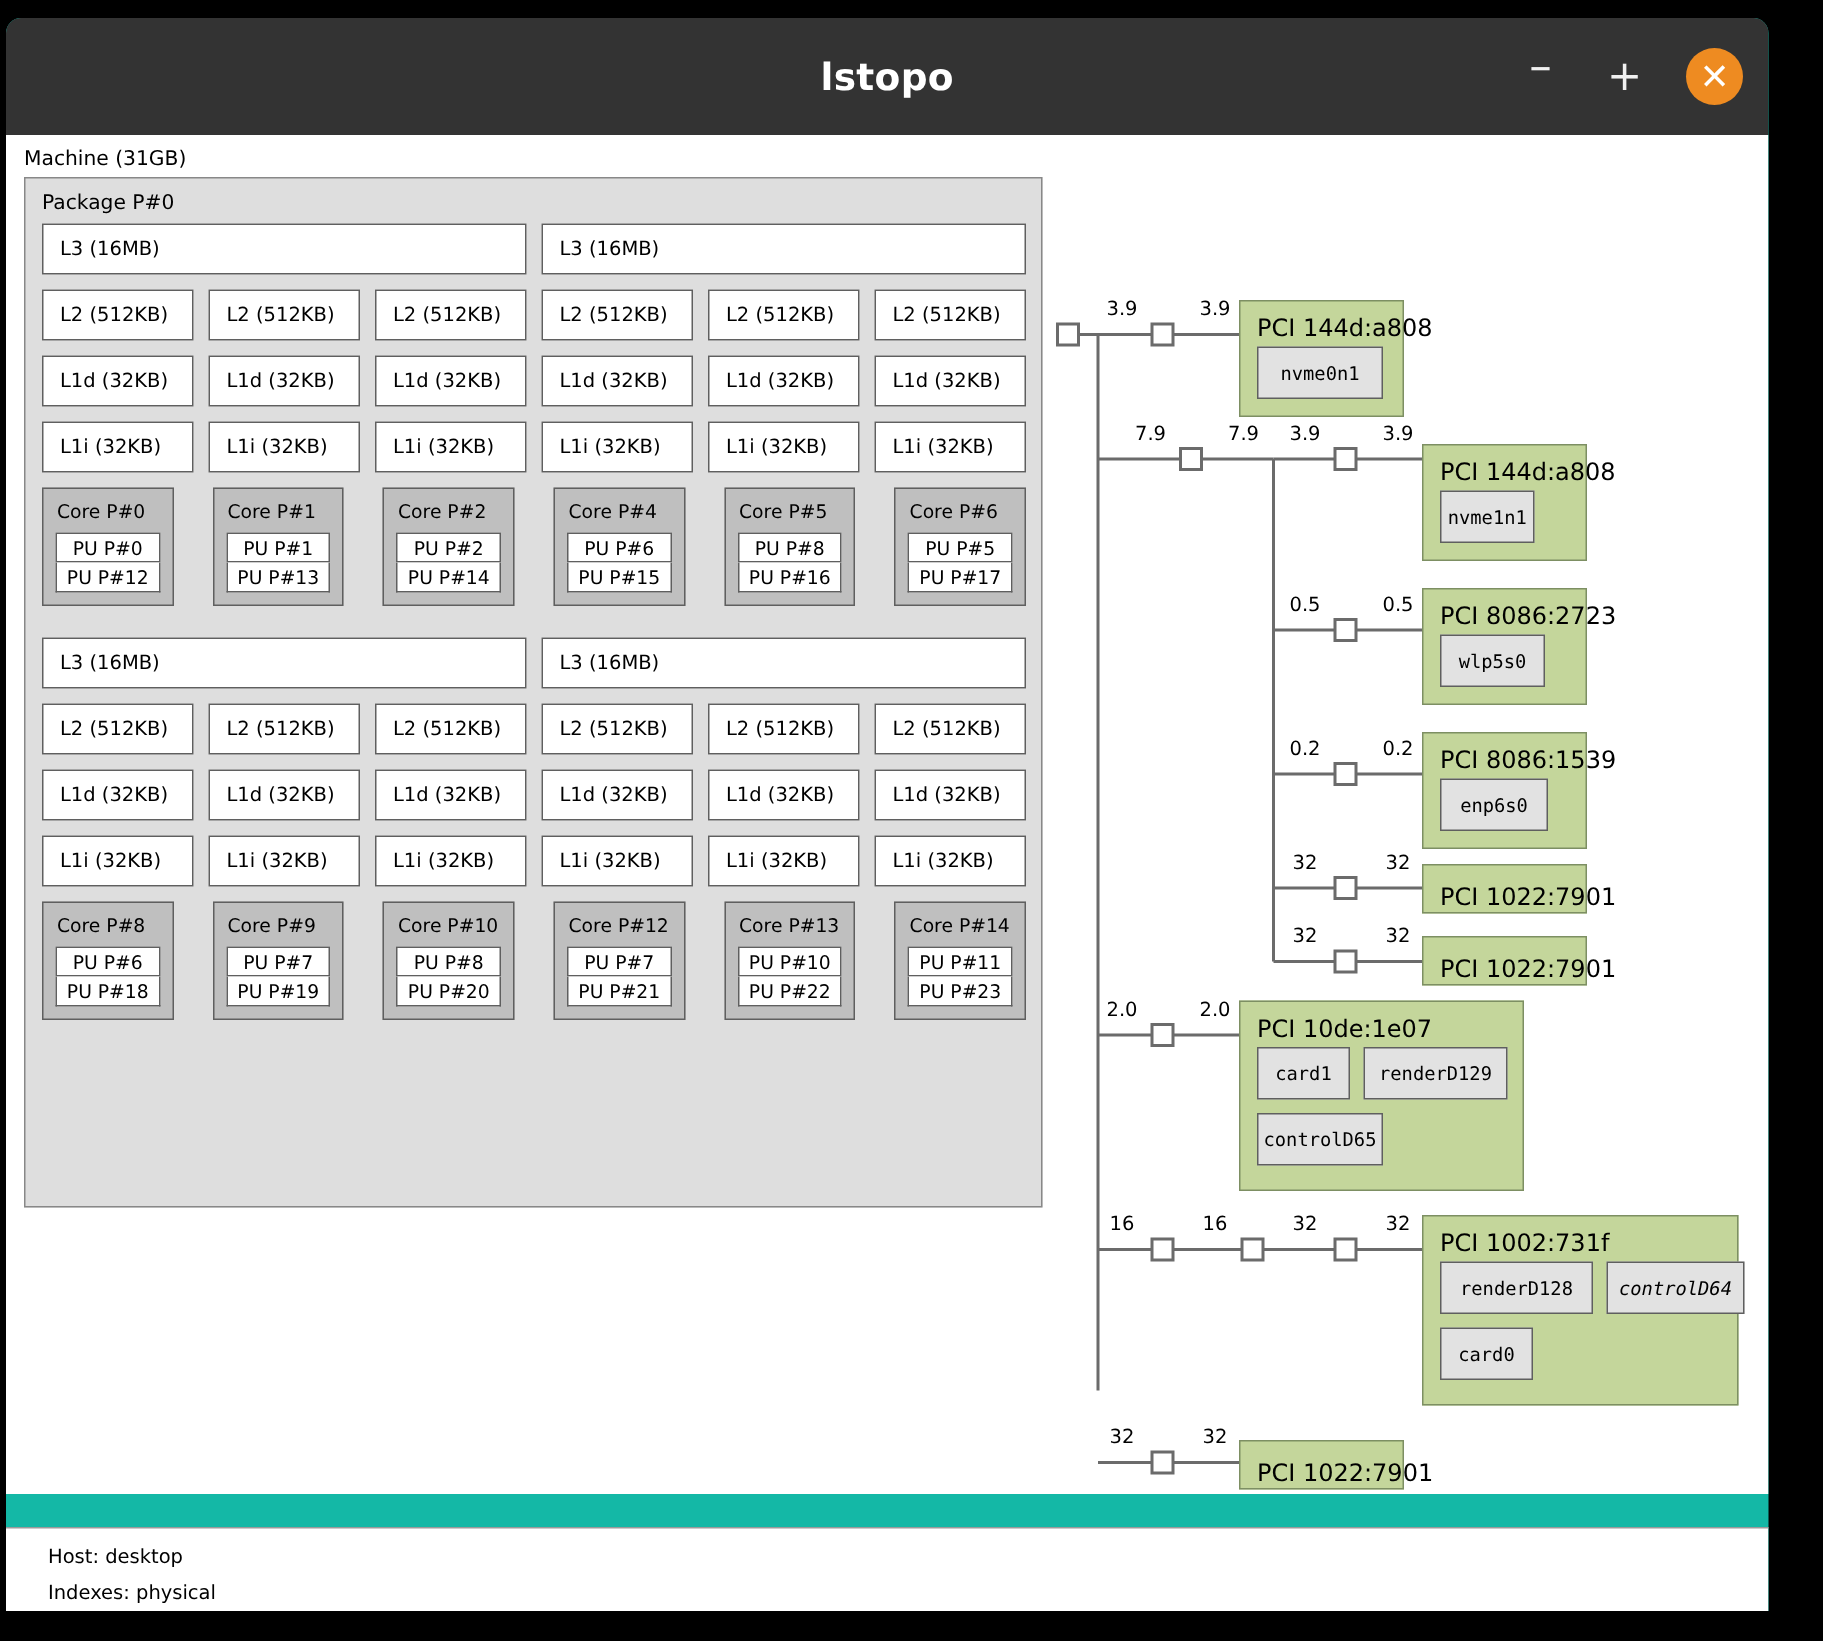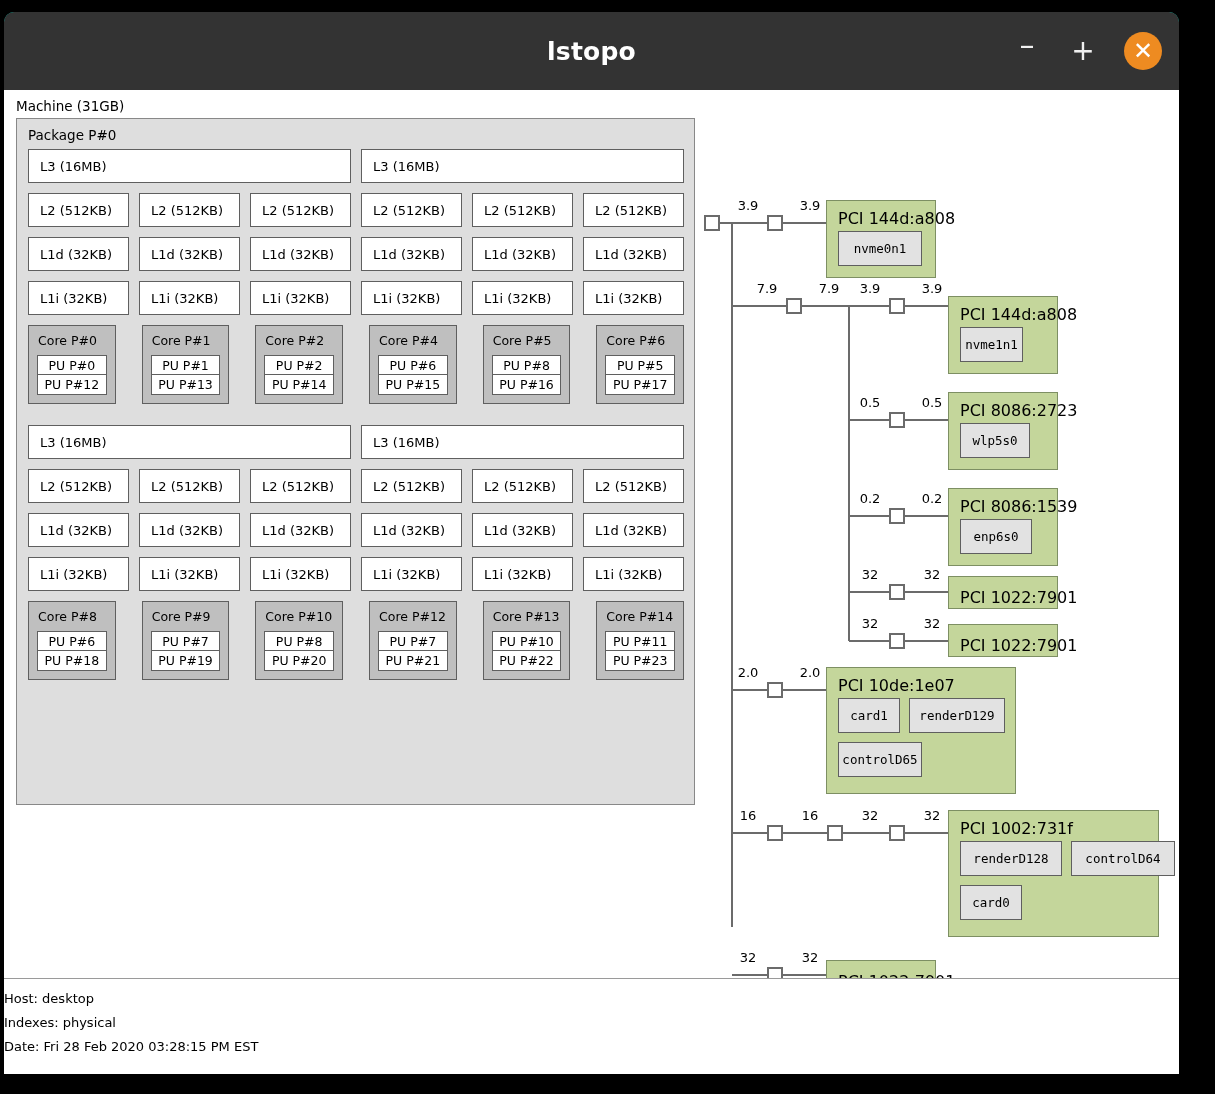--- a/index.html
+++ b/index.html
@@ -86,23 +86,23 @@
   .osdev{
     position:absolute;background:#e2e2e2;border:1px solid #5f5f5f;
     box-sizing:border-box;display:flex;align-items:center;justify-content:center;
     font-size:12.5px;color:#000;
     font-family:"DejaVu Sans Mono","Liberation Mono",monospace;
     white-space:nowrap;
   }
   .pcibox.thin .pci-label{top:11px;}
   
   .footer{
-    position:absolute;left:0;bottom:0;width:100%;height:96px;
+    position:absolute;left:0;bottom:0;width:100%;height:56px;
     background:#ffffff;border-top:1px solid #9a9a9a;box-sizing:border-box;
-    padding:8px 0 0 0;
+    padding:8px 0 0 28px;
   }
   .footer div{font-size:13px;color:#000;line-height:24px;}
 </style>
 </head>
 <body>
 
 <div class="window">
 
   <div class="titlebar">
     <div class="title">lstopo</div>
@@ -348,21 +348,21 @@
     <div class="pcibox" style="left:822px;top:577px;width:190px;height:127px;">
       <div class="pci-label">PCI 10de:1e07</div>
       <div class="osdev" style="left:11px;top:30px;width:62px;height:35px;">card1</div>
       <div class="osdev" style="left:82px;top:30px;width:96px;height:35px;">renderD129</div>
       <div class="osdev" style="left:11px;top:74px;width:84px;height:35px;">controlD65</div>
     </div>
 
     <div class="pcibox" style="left:944px;top:720px;width:211px;height:127px;padding-left:39px;">
       <div class="pci-label">PCI 1002:731f</div>
       <div class="osdev" style="left:11px;top:30px;width:102px;height:35px;">renderD128</div>
-      <div class="osdev" style="left:122px;top:30px;width:104px;height:35px;">controlD64</div>
+      <div class="osdev" style="left:122px;top:30px;width:92px;height:35px;font-style:italic;">controlD64</div>
       <div class="osdev" style="left:11px;top:74px;width:62px;height:35px;">card0</div>
     </div>
 
     <div class="pcibox thin" style="left:822px;top:870px;width:110px;height:33px;">
       <div class="pci-label">PCI 1022:7901</div>
     </div>
 
   </div>
 
   <div class="footer">

